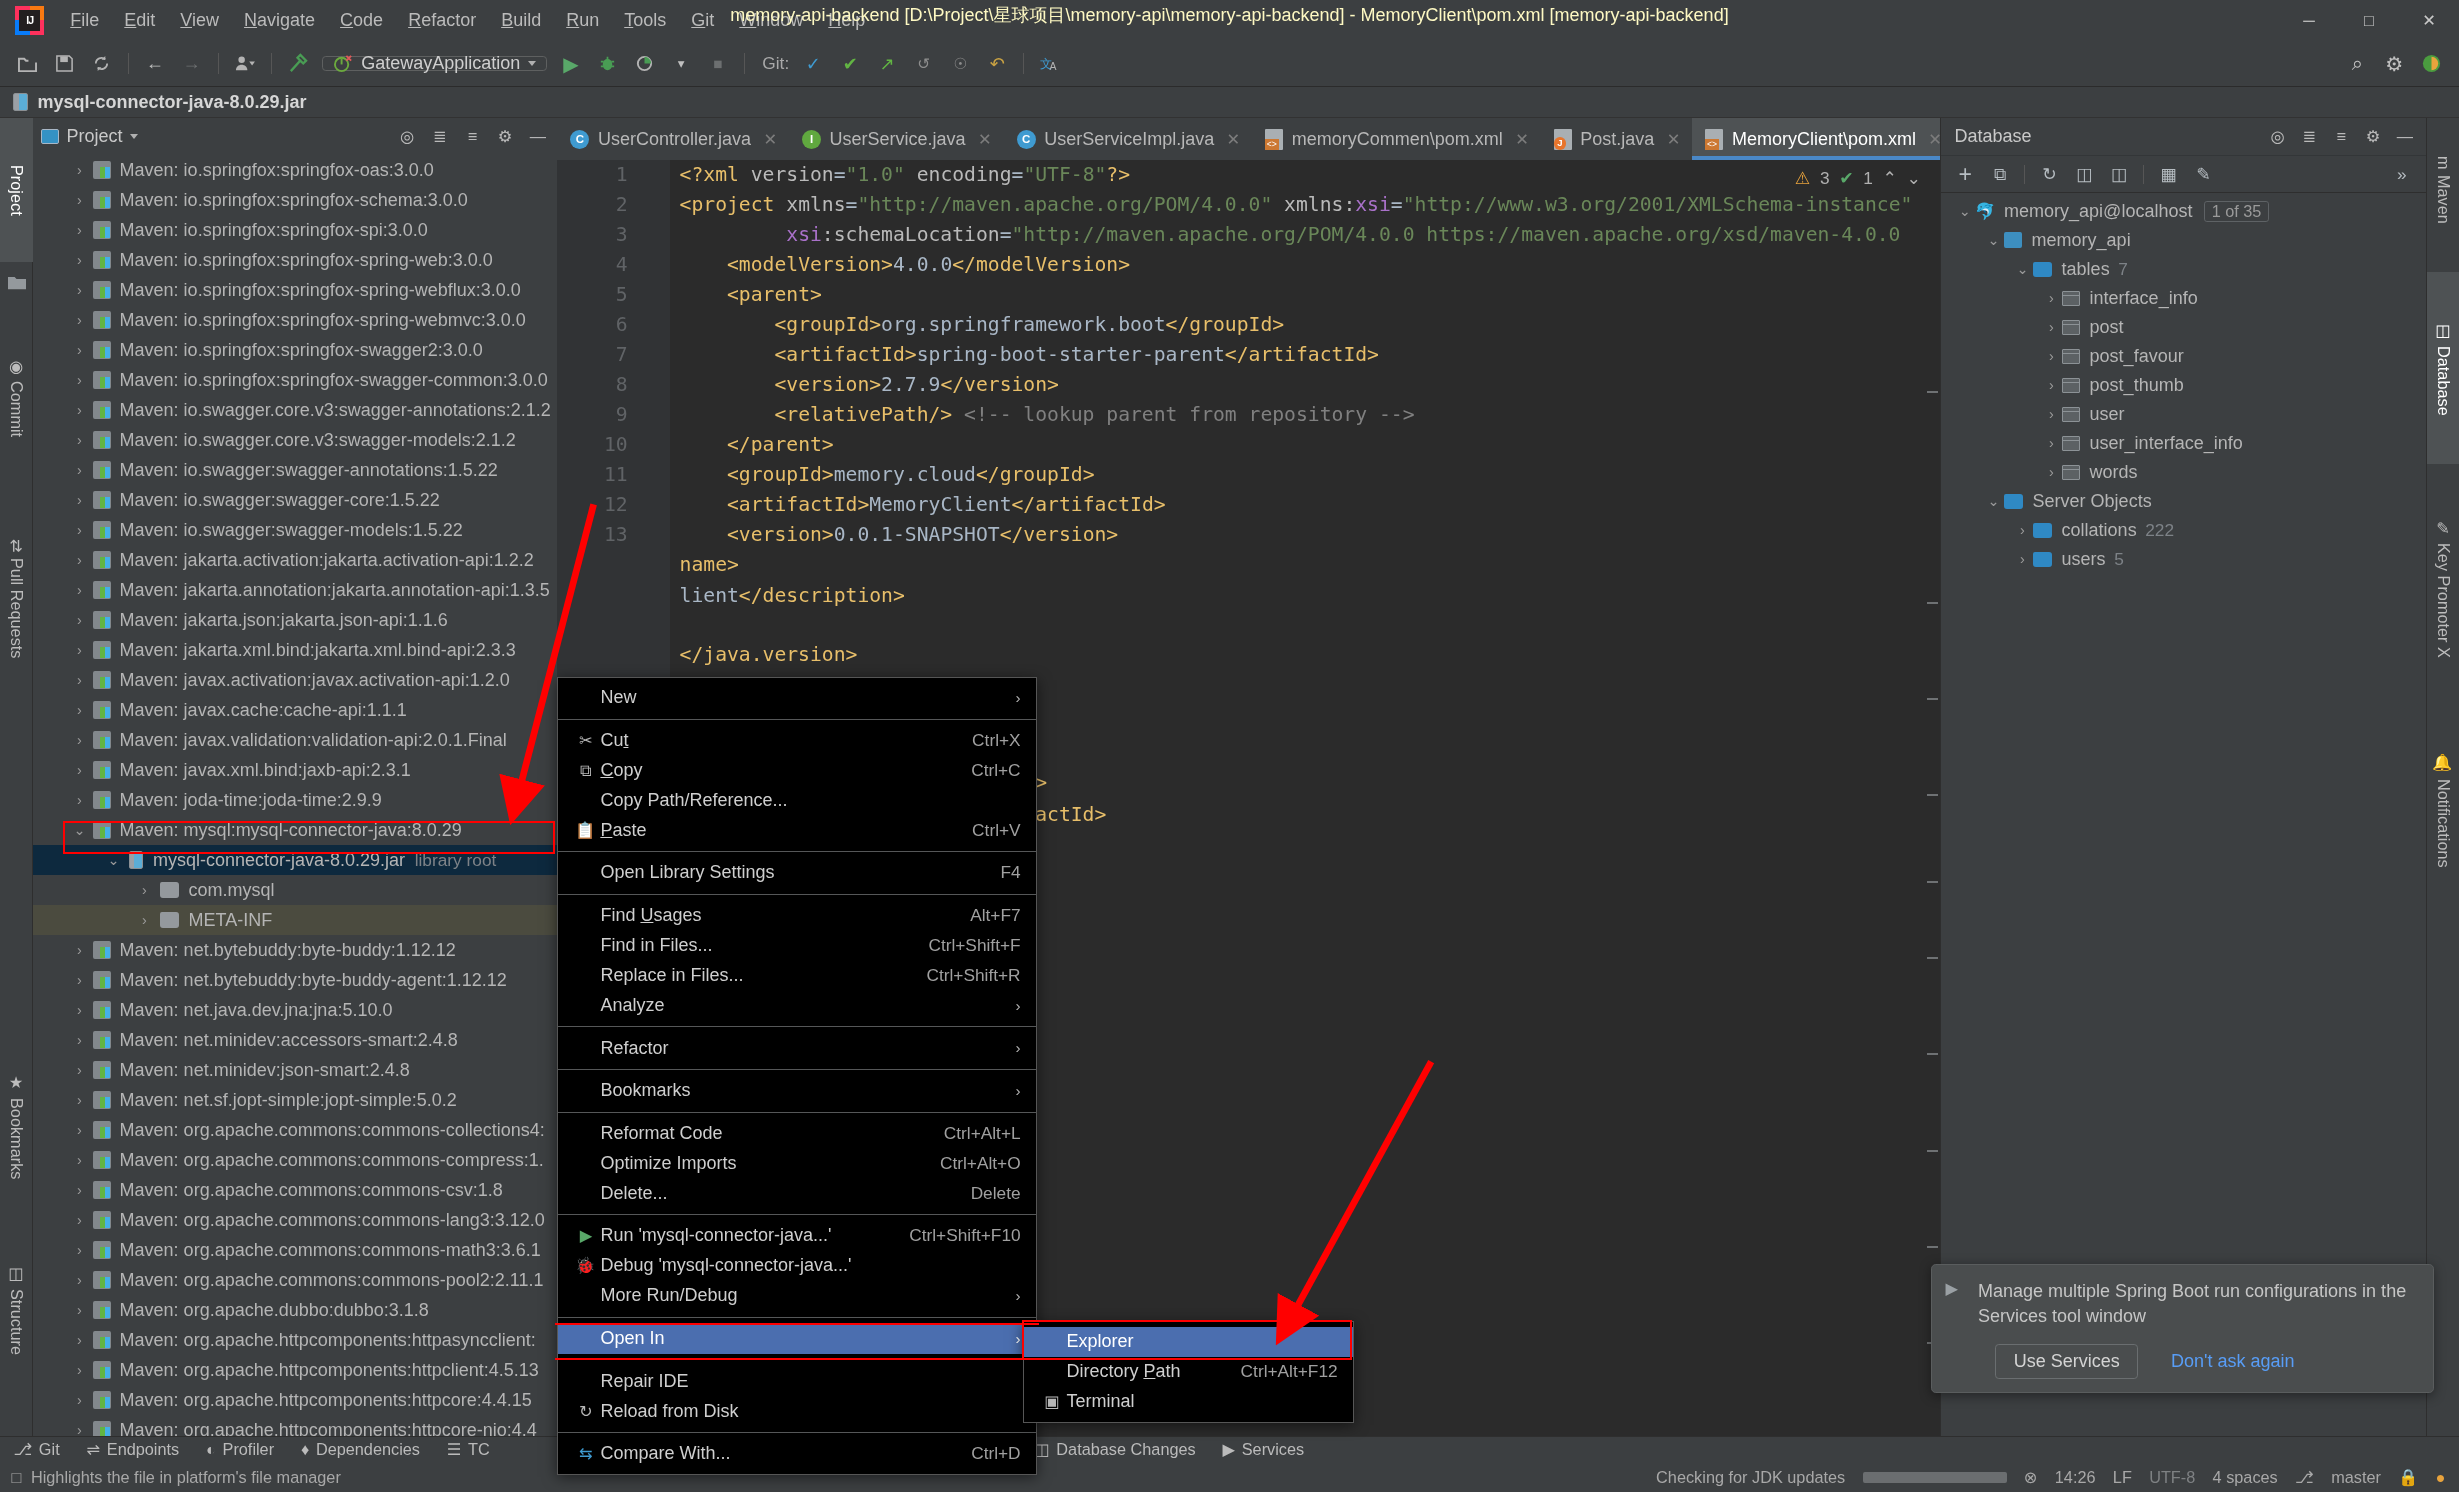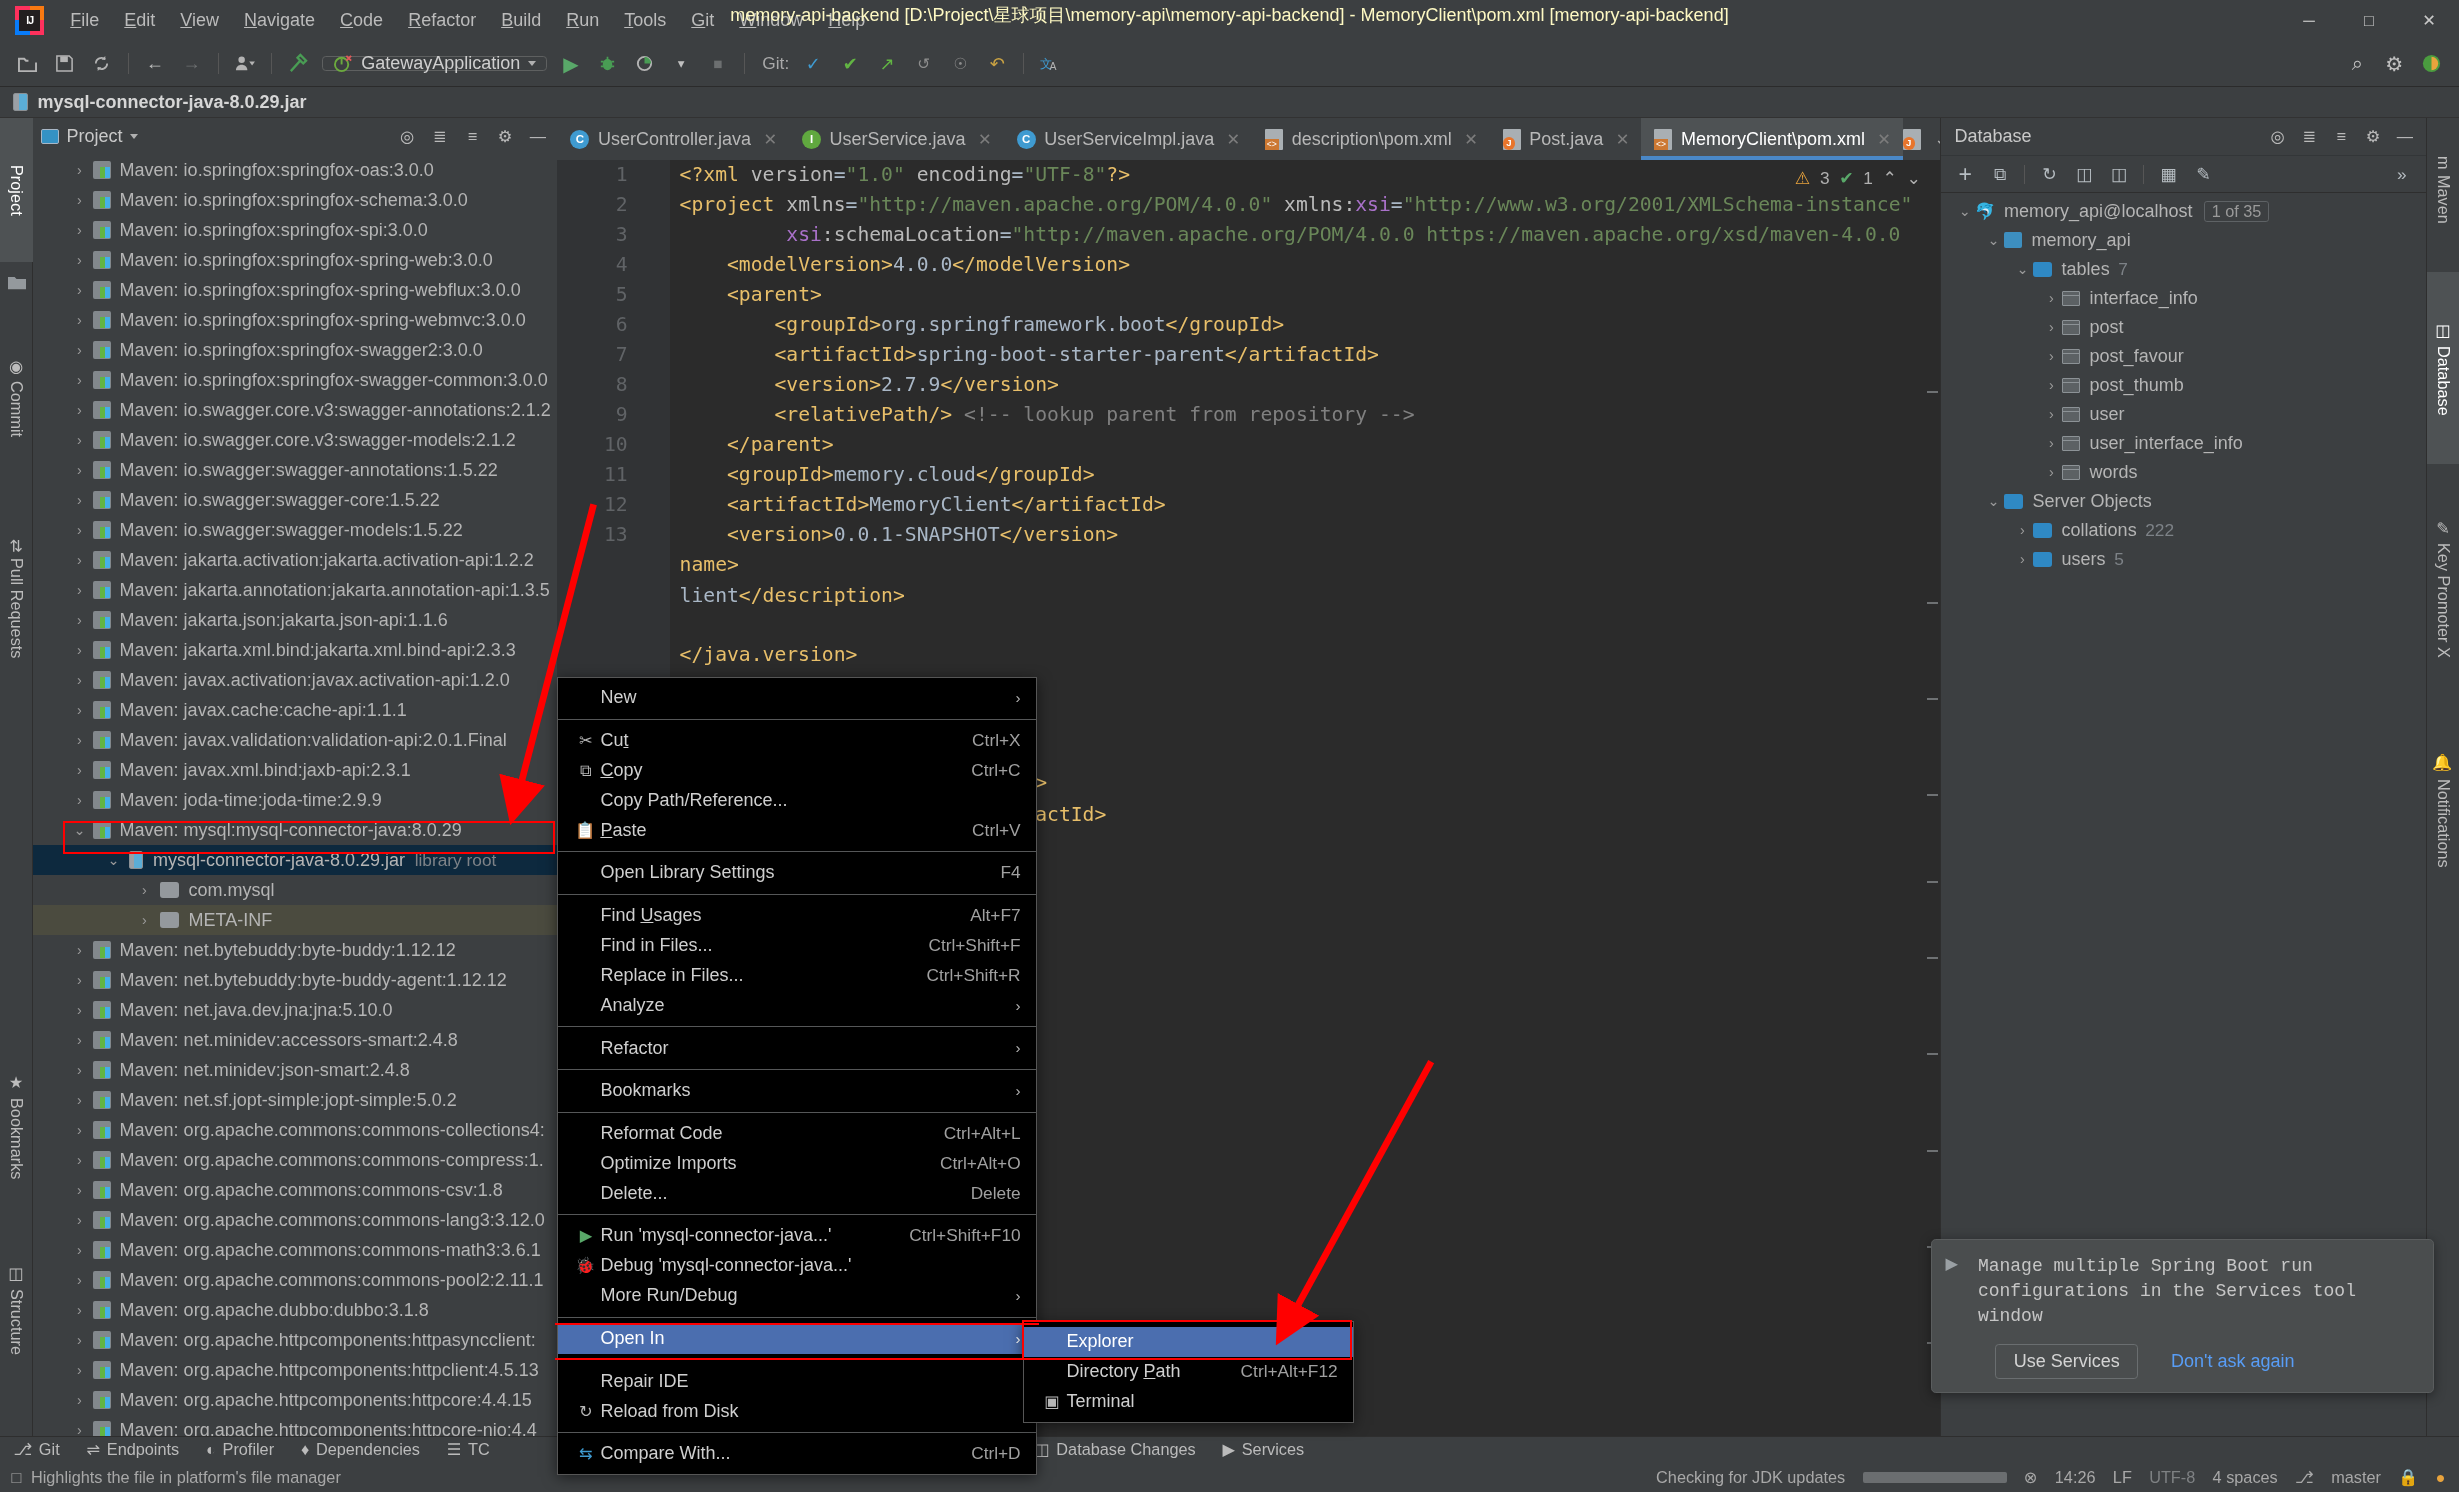--- a/index.html
+++ b/index.html
@@ -162,21 +162,21 @@
   .dolf-ico { width:19px;height:15.4px; margin-right:9.6px; flex:none; background:#2f89c4; border-radius:1.9px 2.9px 2.9px 2.9px; }
   .dbbadge { border:1px solid #5e6265; border-radius:2.9px; padding:0 6.7px; font-size:16.3px; color:#9a9a9a; margin-left:11.5px;}
   .dbcount { color:#7d8287; margin-left:8.6px; font-size:17.3px; }
   .dolphin { width:21px; height:19px; margin-right:7.7px; flex:none; color:#3f9bd1; font-size:16.3px; display:flex; align-items:center;}
 
   
   .notif { position:absolute; right:25px; bottom:100px; width:503px; background:#4a4d4e; border:1px solid #5a5d5e;
     border-radius:4.8px; padding:13.4px 17.3px 13.4px 13.4px; z-index:40; box-shadow:0 2.9px 11.5px rgba(0,0,0,.4);}
   .notif .line { display:flex; gap:11.5px; }
   .notif .pico { width:21px;height:21px; flex:none; color:#9aa0a4; font-size:16.3px; }
-  .notif .msg { font-size:18px; color:#c6c6c6; line-height:25px;font-family:Liberation Mono, monospace; }
+  .notif .msg { font-size:18px; color:#c6c6c6; line-height:25px; }
   .notif .acts { display:flex; align-items:center; gap:33px; margin:15.4px 0 0 50px; }
   .notif .btn { border:1px solid #6a6e70; border-radius:3.8px; padding:5.8px 17.3px; font-size:18px; color:#d4d4d4; background:#4a4d4e;}
   .notif .lnk { color:#589df6; font-size:18px; }
 
   
   .btmbar { position:absolute; left:0; bottom:31px; width:2459px; height:26px; background:#3c3f41;
     display:flex; align-items:center; border-top:1px solid #2e2e2e; }
   .btmbar .bi { display:flex; align-items:center; gap:6.7px; font-size:16.3px; color:#bbbbbb; padding:0 13.4px; }
   .statusbar { position:absolute; left:0; bottom:0; width:2459px; height:31px; background:#3c3f41;
     display:flex; align-items:center; font-size:16.3px; color:#a8a8a8; }
@@ -605,21 +605,21 @@
           <span>UserService.java</span>
           <span class="x">✕</span>
         </div>
         <div class="etab">
           <span class="cico c">C</span>
           <span>UserServiceImpl.java</span>
           <span class="x">✕</span>
         </div>
         <div class="etab">
           <span class="xmlico"></span>
-          <span>description\pom.xml</span>
+          <span>memoryCommen\pom.xml</span>
           <span class="x">✕</span>
         </div>
         <div class="etab">
           <span class="javaico"></span>
           <span>Post.java</span>
           <span class="x">✕</span>
         </div>
         <div class="etab active">
           <span class="xmlico"></span>
           <span>MemoryClient\pom.xml</span>

